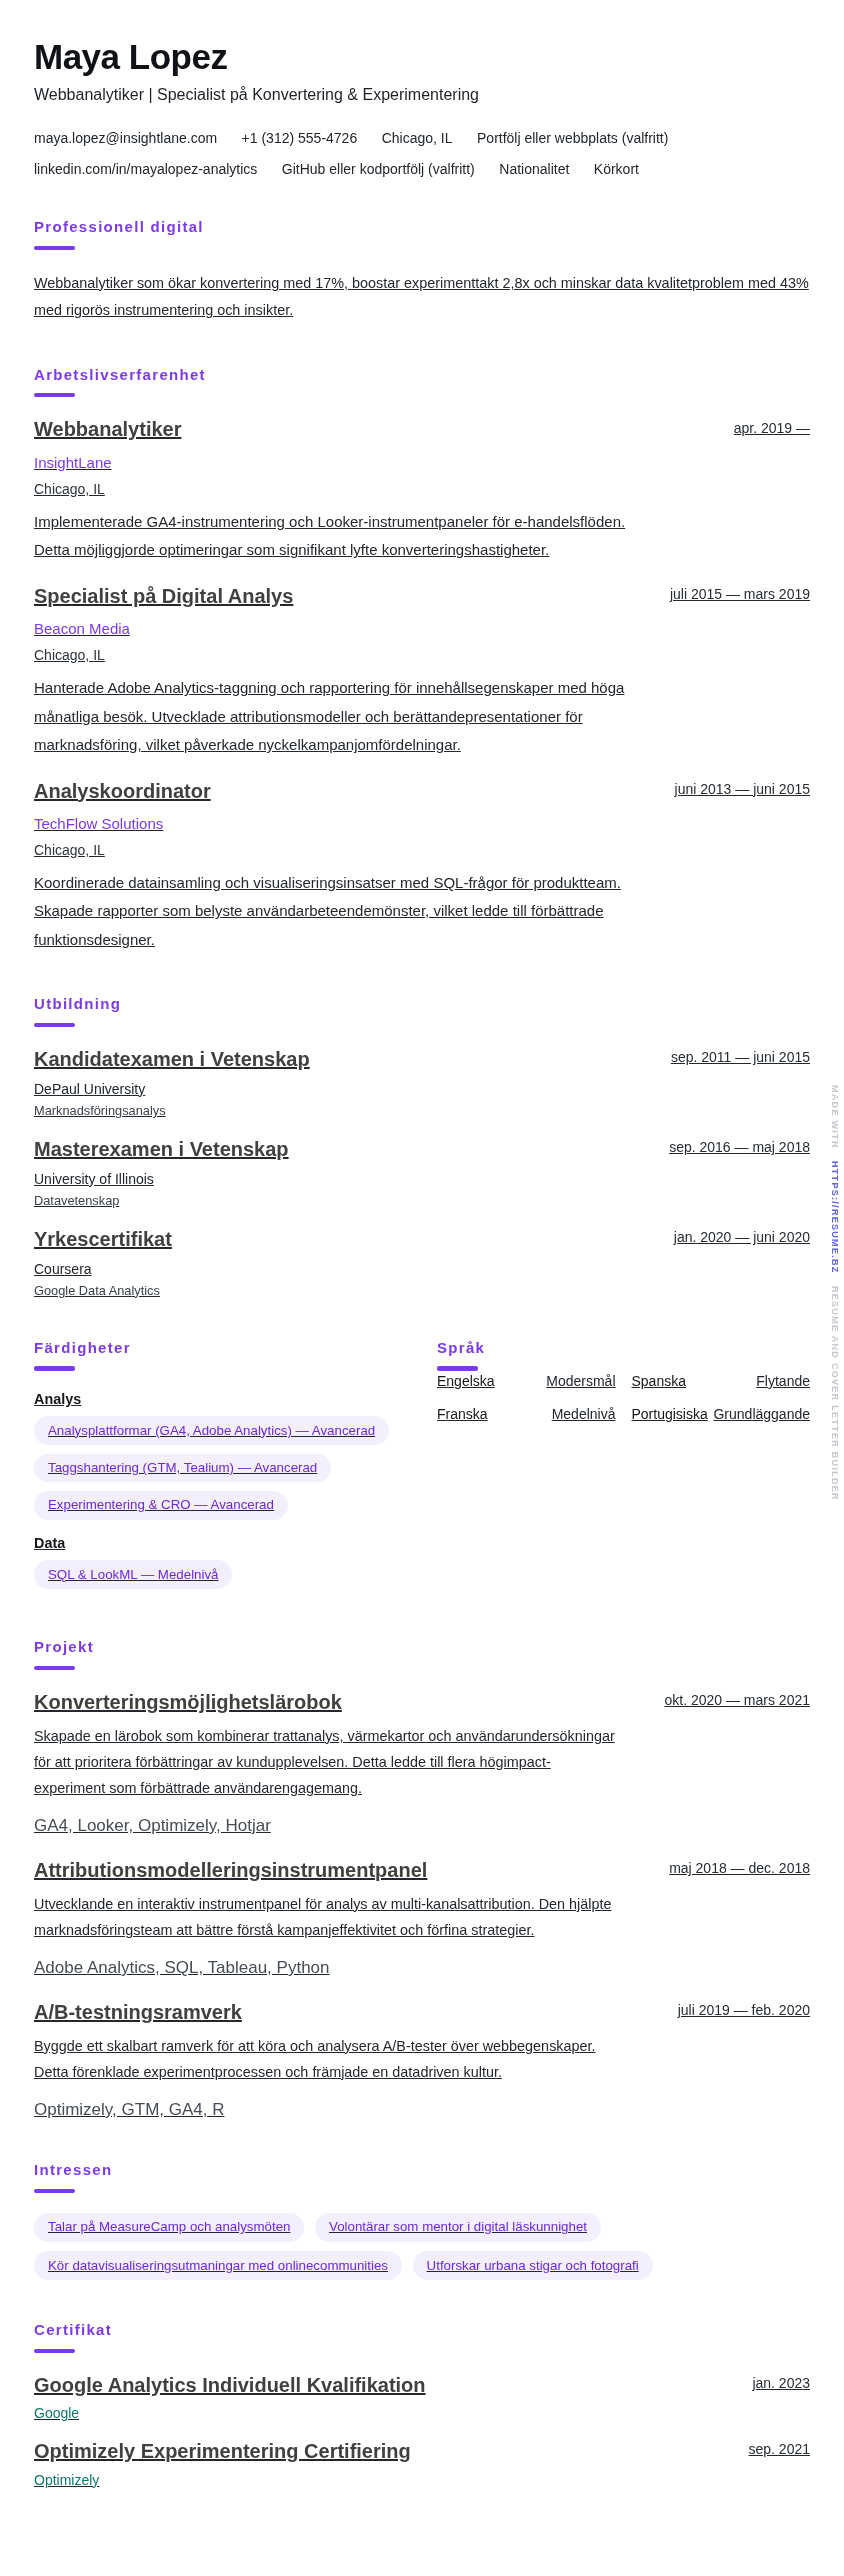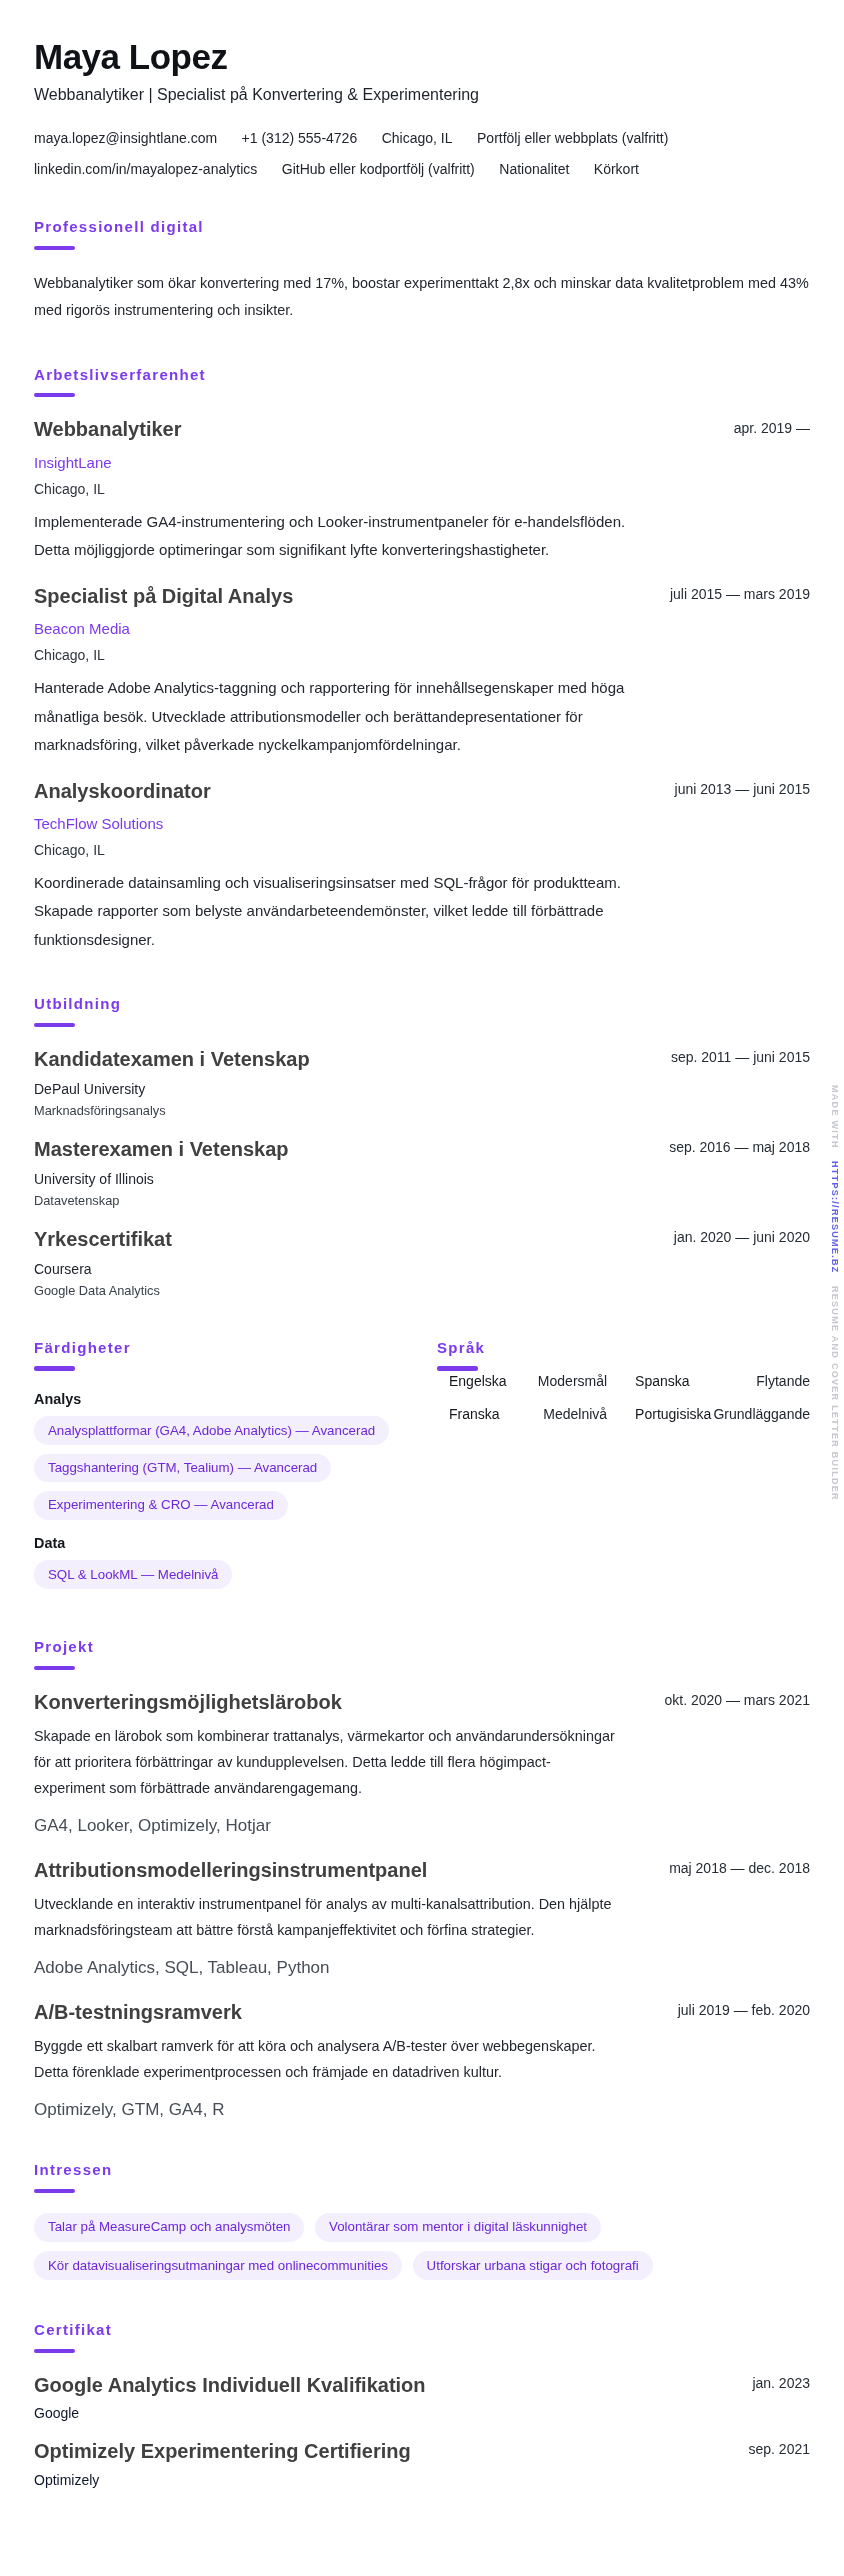--- a/index.html
+++ b/index.html
@@ -13,21 +13,21 @@
   
   .name{font-size:35px;font-weight:800;letter-spacing:-0.5px;color:#0f1216;margin:0;line-height:1.12;}
   .subtitle{margin-top:8.5px;font-size:16px;color:#1d222a;line-height:1.3;}
   .contacts{margin-top:24.5px;display:flex;flex-direction:column;gap:15px;font-size:14px;color:#21262e;}
   .contact-row{display:flex;gap:24.5px;white-space:nowrap;}
 
   
   .section{margin-top:41px;}
   .sec-head{font-size:15px;font-weight:700;color:var(--accent,#7c3aed);letter-spacing:1.3px;margin:0;line-height:1.2;}
   .bar{width:41px;height:4.3px;border-radius:2.1px;background:var(--accent,#7c3aed);margin-top:9.6px;}
-  .sec-content{margin-top:20px;}
+  .sec-content{margin-top:20px;text-decoration:underline;}
 
   .profile-text{font-size:14.4px;line-height:1.9;max-width:776px;color:#23272e;}
 
   
   .entry{margin-bottom:19px;}
   .entry:last-child{margin-bottom:0;}
   .entry-head{display:flex;justify-content:space-between;align-items:flex-start;}
   .entry-title{font-size:20px;font-weight:700;color:#404040;line-height:1.25;}
   .entry-date{font-size:14px;color:#262c34;white-space:nowrap;padding-top:2.1px;}
   .company{margin-top:11.7px;font-size:15px;font-weight:500;color:var(--accent,#7c3aed);}
@@ -40,35 +40,35 @@
 
   
   .two-col{display:grid;grid-template-columns:1fr 1fr;column-gap:30px;align-items:start;}
   .group-label{font-size:14.4px;font-weight:700;color:#14171c;margin:0 0 9.6px 0;}
   .skills-group + .skills-group{margin-top:15px;}
   .pill{display:inline-block;background:var(--pill-bg,#f3effc);color:var(--pill-text,#6d28d9);
         font-size:13.3px;padding:6.4px 14px;border-radius:531px;line-height:1.2;}
   .skill-pills .pill{display:table;margin-bottom:8.5px;}
   .lang-grid{display:grid;grid-template-columns:1fr 1fr;column-gap:16px;row-gap:17px;font-size:14px;margin-top:2.1px;}
   .lang-item{display:flex;justify-content:space-between;gap:2.1px;}
-  .lang-name{color:#14171c;margin-left:12px;}
+  .lang-name{color:#14171c;}
   .lang-level{color:#21262e;}
 
   
   .proj-entry{margin-bottom:22.3px;}
   .proj-entry:last-child{margin-bottom:0;}
   .proj-desc{margin-top:8.5px;font-size:14.4px;line-height:1.8;max-width:585px;color:#23272e;}
   .tech{margin-top:7.4px;font-size:17px;color:#464d56;}
 
   
   .interest-pills{display:flex;flex-wrap:wrap;gap:9.6px 10.6px;max-width:691px;}
 
   
   .cert-entry{margin-bottom:18px;}
-  .cert-issuer{margin-top:7.4px;font-size:14px;color:#0f172a;}
+  .cert-issuer{margin-top:7.4px;font-size:14px;color:#0f766e;}
 
   
   .watermark{
     position:absolute;top:1085px;right:4.3px;writing-mode:vertical-rl;
     font-size:9px;letter-spacing:1.3px;font-weight:600;color:var(--wm-gray,#c5c8cd);
     text-transform:uppercase;user-select:none;
   }
   .wm-link{color:var(--wm-link,#6164e9);font-weight:700;margin:8.5px 0;}
 </style>
 </head>

